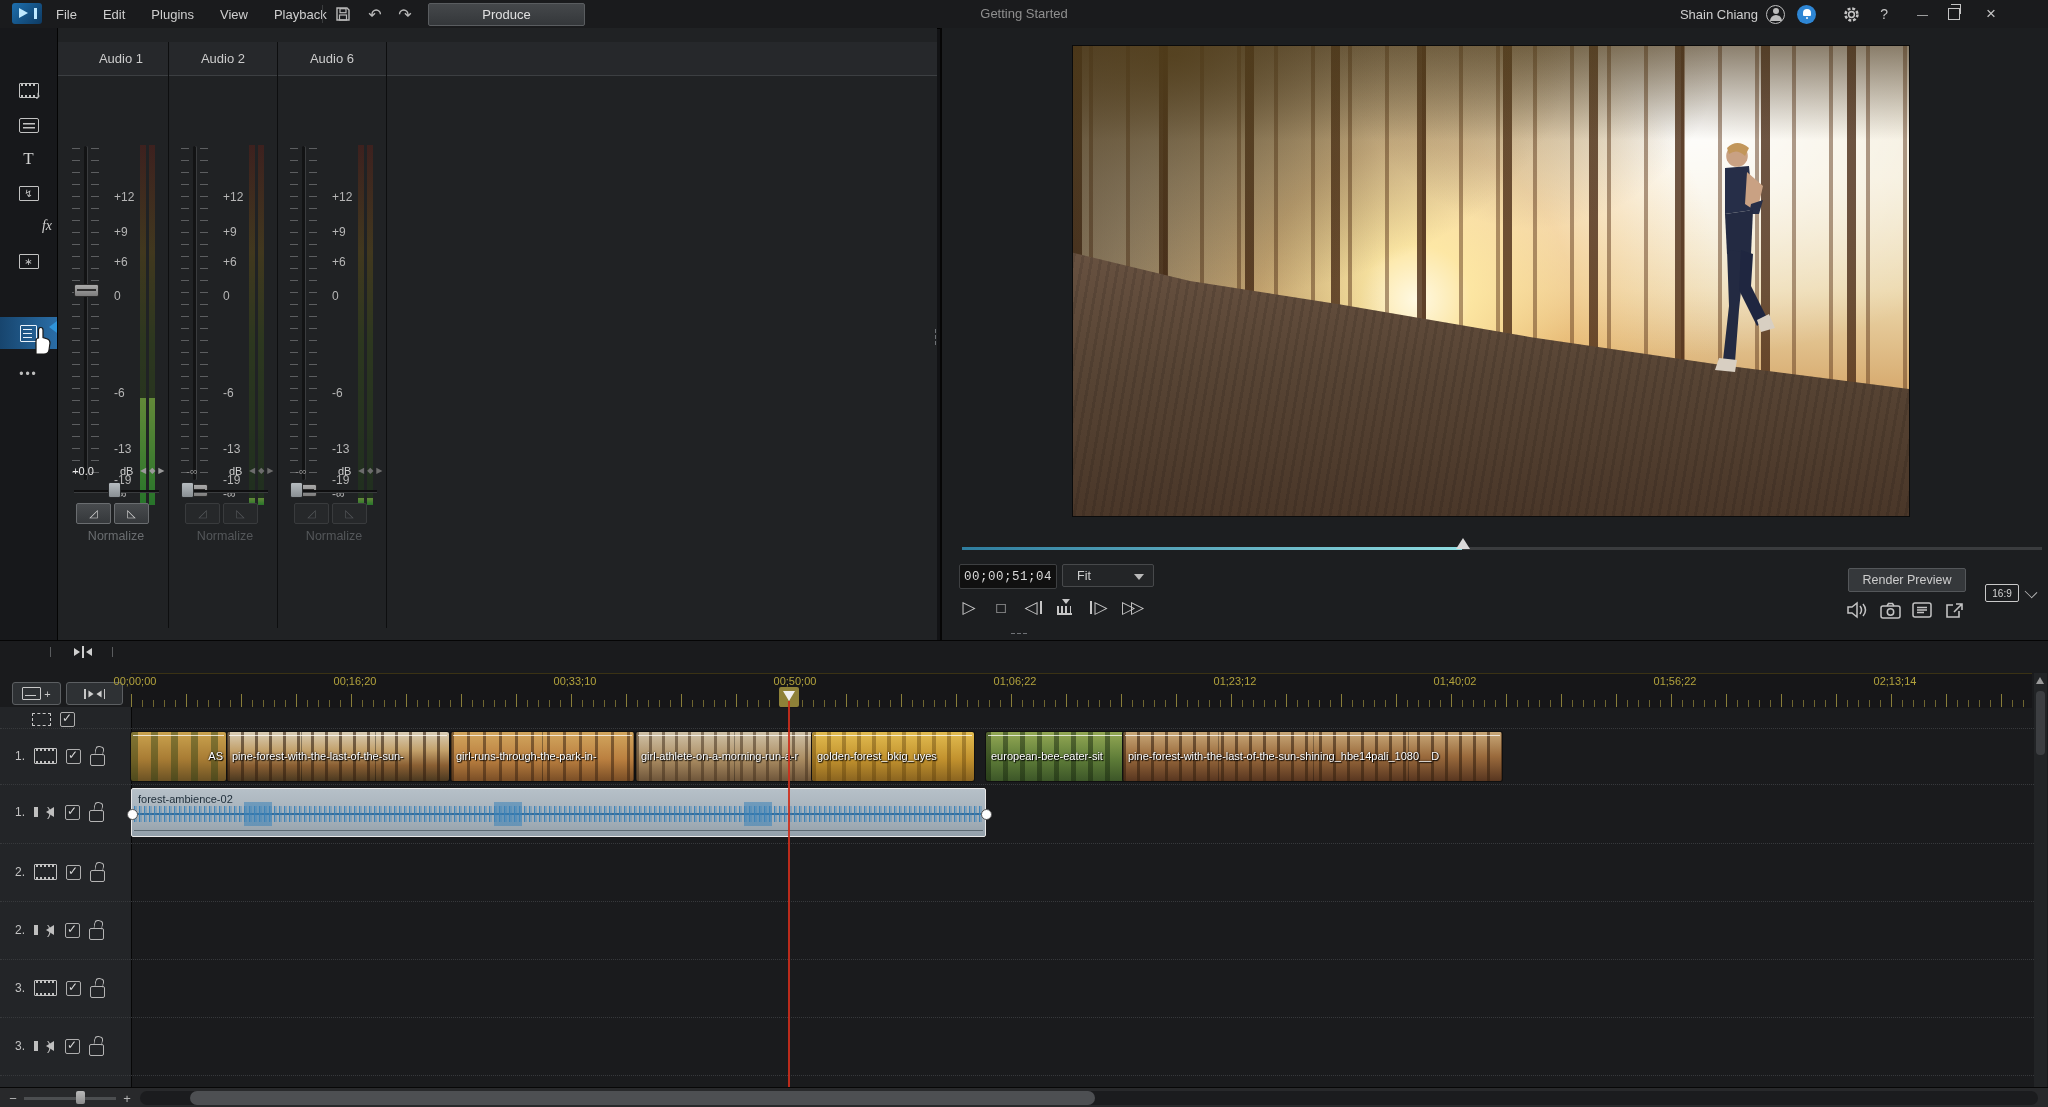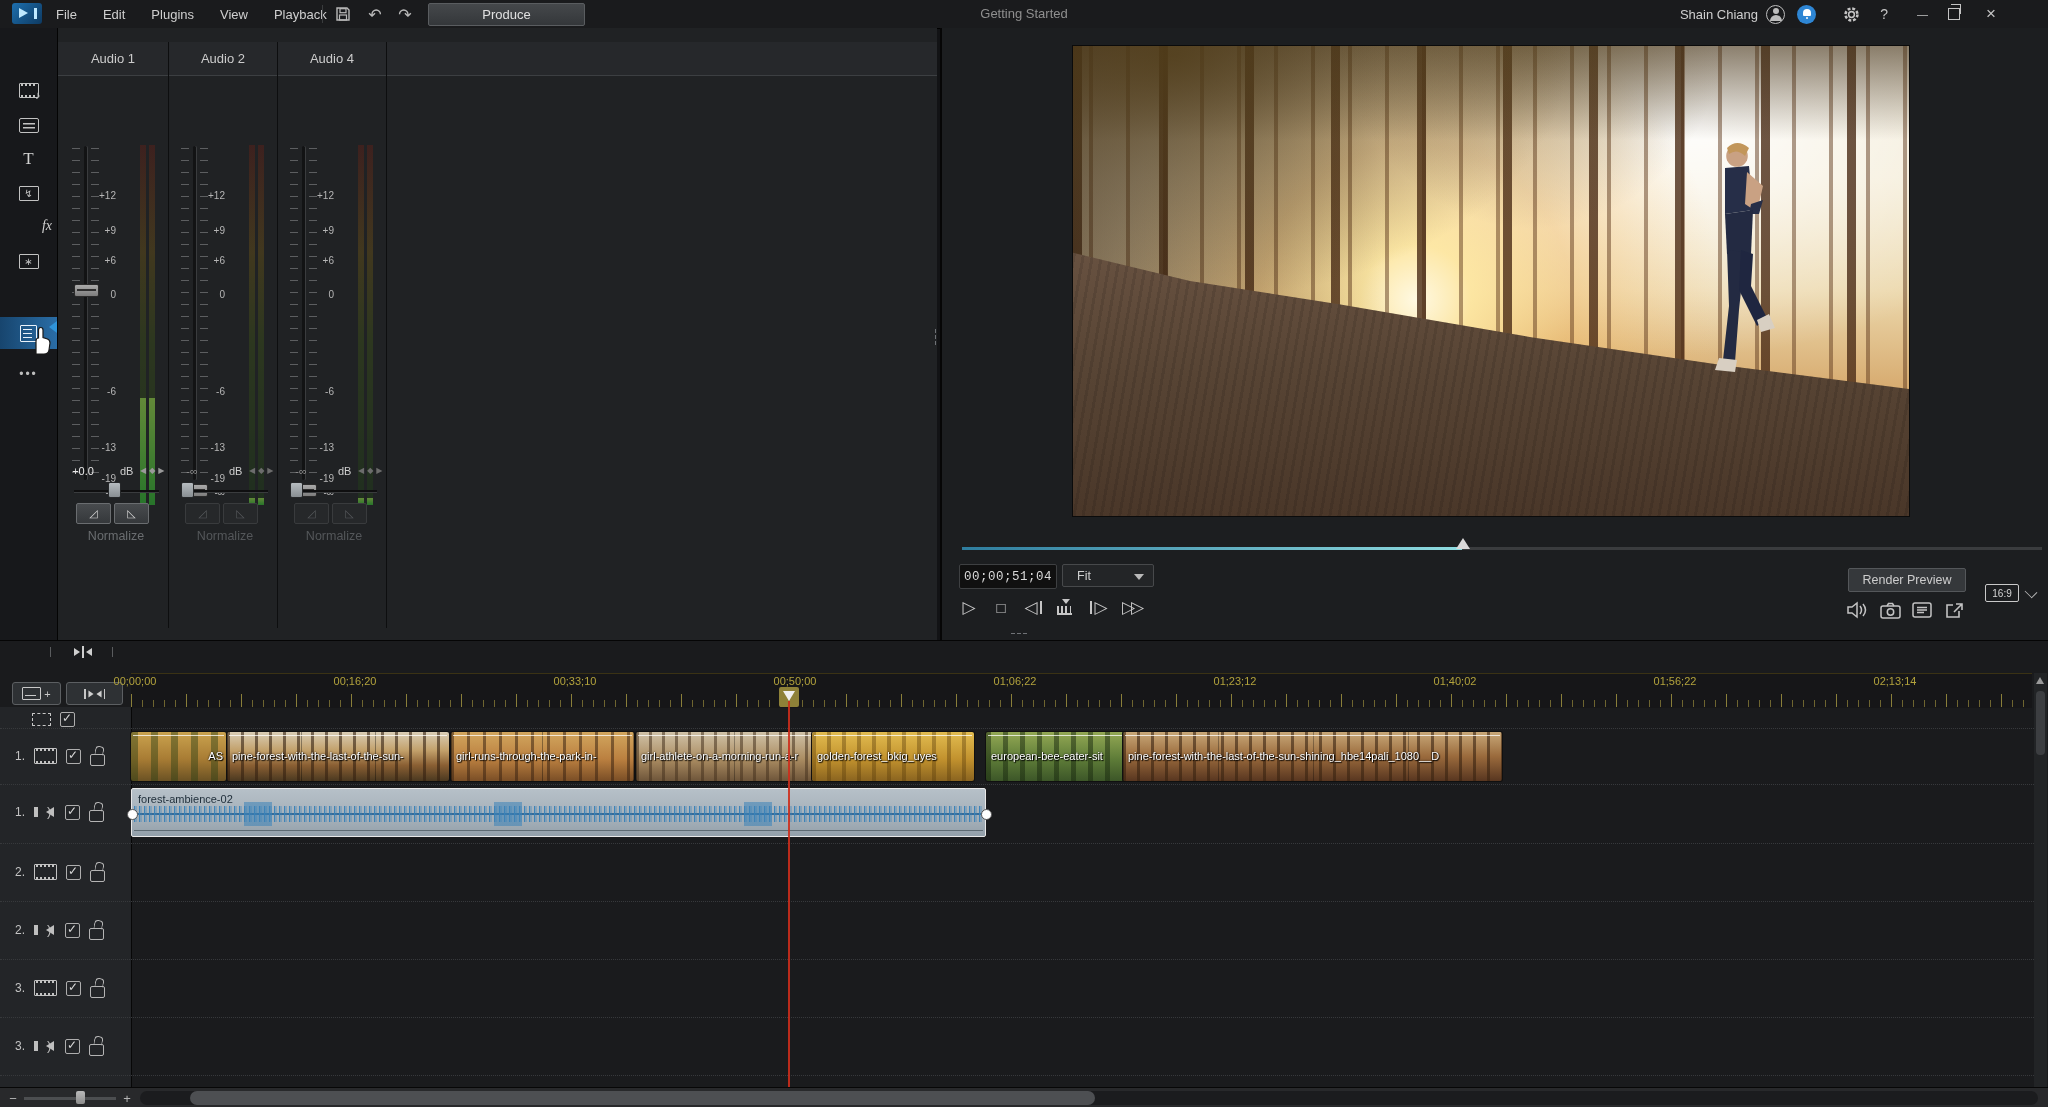--- a/index.html
+++ b/index.html
@@ -51,21 +51,21 @@
   .more-g{letter-spacing:2px;font-size:12px;color:#bdbdbd;}
   .sel-arrow{position:absolute;left:49px;width:0;height:0;border-right:8px solid #2f93d8;border-top:6px solid transparent;border-bottom:6px solid transparent;}
   
   .mixer{position:absolute;left:58px;top:28px;width:879px;height:612px;background:#202224;}
   .mx-head{position:absolute;left:0;top:14px;width:879px;height:33px;border-bottom:1px solid #3c3f42;background:#26282b;}
   .mx-head .hcell{position:absolute;top:0;height:33px;display:flex;align-items:center;justify-content:center;font-size:13px;color:#cccccc;}
   .vdiv{position:absolute;top:14px;width:1px;height:586px;background:#0d0e0f;}
   .chan{position:absolute;top:47px;width:105px;height:553px;}
   .ticks{position:absolute;width:8px;height:330px;top:73px;background:repeating-linear-gradient(180deg,#5c5e60 0 1px,transparent 1px 12px);}
   .slot{position:absolute;left:20px;top:71px;width:3px;height:334px;background:#121314;border-radius:2px;box-shadow:1px 0 0 #3a3c3e;}
-  .sc-lbl{position:absolute;left:22px;width:30px;font-size:10px;color:#b6b6b6;text-align:right;}
+  .sc-lbl{position:absolute;left:50px;width:30px;font-size:12px;color:#b6b6b6;}
   .meter{position:absolute;left:76px;top:70px;width:15px;height:360px;display:flex;gap:3px;}
   .mbar{width:6px;height:100%;position:relative;background:linear-gradient(180deg,#55201a 0%,#5c4a1a 30%,#37491c 55%,#20391b 100%);opacity:.55;}
   .mlvl{position:absolute;left:0;bottom:0;width:6px;background:linear-gradient(180deg,#9ade4a,#2eb830);}
   .fader-h{position:absolute;left:10px;width:23px;height:11px;background:linear-gradient(#a9a9a9,#7d7d7d);border-radius:2px;border:1px solid #2a2a2a;}
   .fader-h::before{content:"";position:absolute;left:2px;right:2px;top:4px;height:1.6px;background:#2e2e2e;}
   .db-row{position:absolute;top:390px;left:0;width:105px;height:14px;font-size:11px;}
   .db-val{position:absolute;left:2px;width:34px;text-align:center;}
   .db-unit{position:absolute;left:56px;color:#cfcfcf;font-weight:normal;}
   .db-ar{position:absolute;top:1px;font-size:8px;color:#9a9a9a;}
   .pan-track{position:absolute;left:10px;top:415px;width:85px;height:2px;background:#0f0f10;box-shadow:0 1px 0 #3a3c3e;}
@@ -263,23 +263,23 @@
       <svg width="24" height="30" viewBox="0 0 24 30">
           <g fill="#ffffff" stroke="#1a1a1a" stroke-width="1.2">
         <path d="M8 28 L8 15 Q8 12 10.5 12 L10.5 4 Q10.5 1.5 12.8 1.5 Q15 1.5 15 4 L15 11.5 L19.5 13 Q22 14 22 17 L21 24 Q20.5 28 16 28 Z"></path>
       </g>
         </svg>
     </div>
   </div>
 
   <div class="mixer">
     <div class="mx-head">
-      <div class="hcell" style="left:0;width:110px;">Audio 1</div>
+      <div class="hcell" style="left:0;width:110px;padding-left:8px;">Audio 1</div>
       <div class="hcell" style="left:111px;width:108px;">Audio 2</div>
-      <div class="hcell" style="left:220px;width:108px;">Audio 4</div>
+      <div class="hcell" style="left:220px;width:108px;">Audio 6</div>
     </div>
     <div class="vdiv" style="left:110px;"></div>
     <div class="vdiv" style="left:219px;"></div>
     <div class="vdiv" style="left:328px;"></div>
 
     <div class="chan" style="left:6px;">
       <div class="ticks" style="left:8px;"></div>
       <div class="slot"></div>
       <div class="ticks" style="left:27px;"></div>
       <span class="sc-lbl" style="top:115px;">+12</span>

